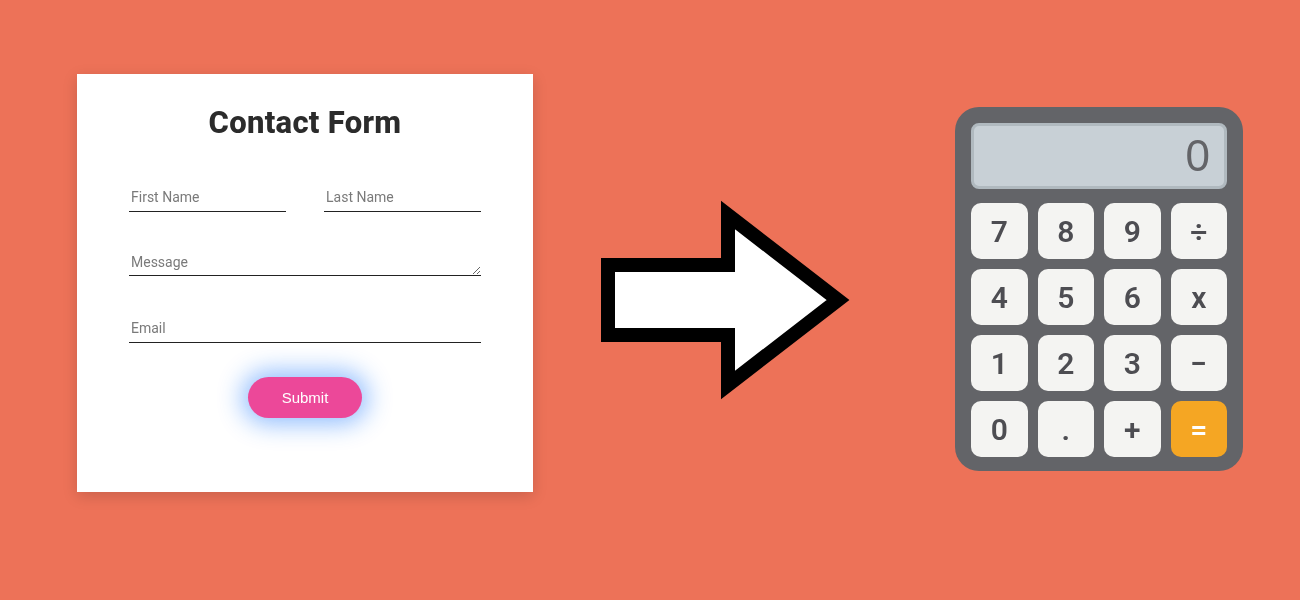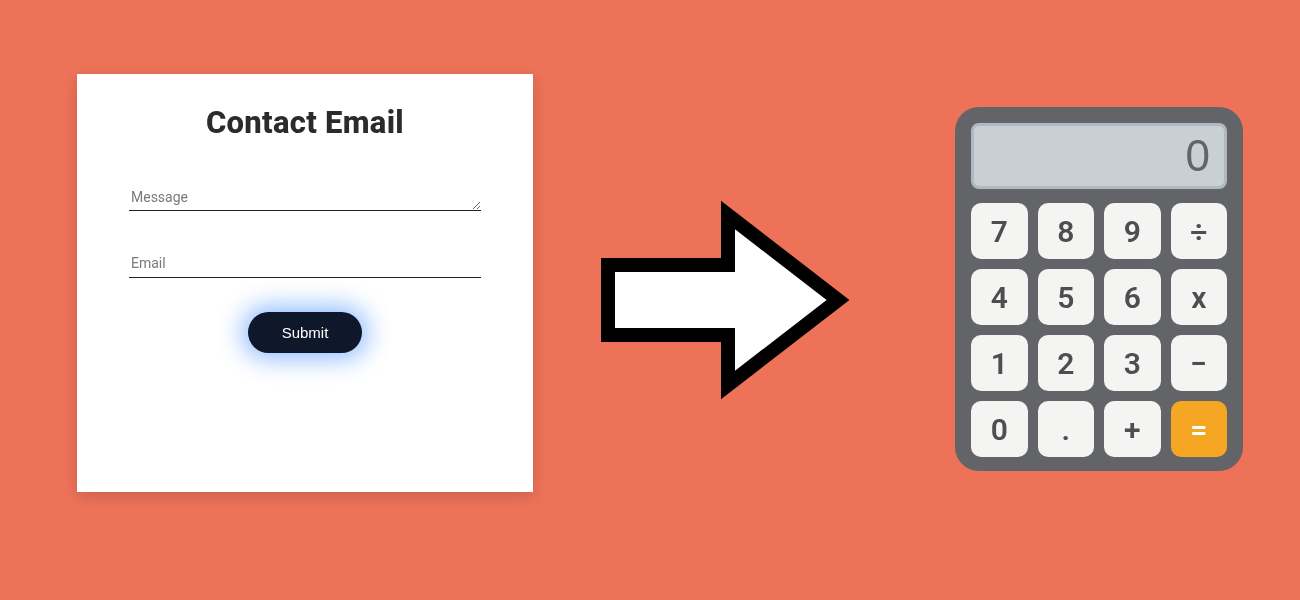--- a/index.html
+++ b/index.html
@@ -43,21 +43,21 @@
     background: transparent;
     outline: none;
     width: 100%;
     font-family: inherit;
   }
   .field::placeholder { color: #7a7a7a; }
   .row-full { margin-bottom: 34px; }
   textarea.field { resize: both; height: 28px; }
   .submit-wrap { text-align: center; margin-top: 22px; }
   .submit-btn {
-    background: #0f172a;
+    background: #ec4899;
     color: #fff;
     border: none;
     font-size: 15px;
     padding: 12px 34px;
     border-radius: 999px;
     cursor: pointer;
     box-shadow: 0 0 24px 6px rgba(13,110,253,0.45);
   }
 
   
@@ -117,22 +117,26 @@
     border: none;
     font-family: inherit;
   }
   .key.op { font-size: 30px; }
   .key.eq { background: #f5a623; color: #fff; }
 </style>
 </head>
 <body>
 
 <div class="form-card">
-  <h1 class="form-title">Contact Email</h1>
+  <h1 class="form-title">Contact Form</h1>
 
+  <div class="row">
+    <input class="field" type="text" placeholder="First Name" style="">
+    <input class="field" type="text" placeholder="Last Name" style="">
+  </div>
 
   <div class="row-full">
     <textarea class="field" placeholder="Message" style=""></textarea>
   </div>
 
   <div class="row-full">
     <input class="field" type="text" placeholder="Email" style="">
   </div>
 
   <div class="submit-wrap">

